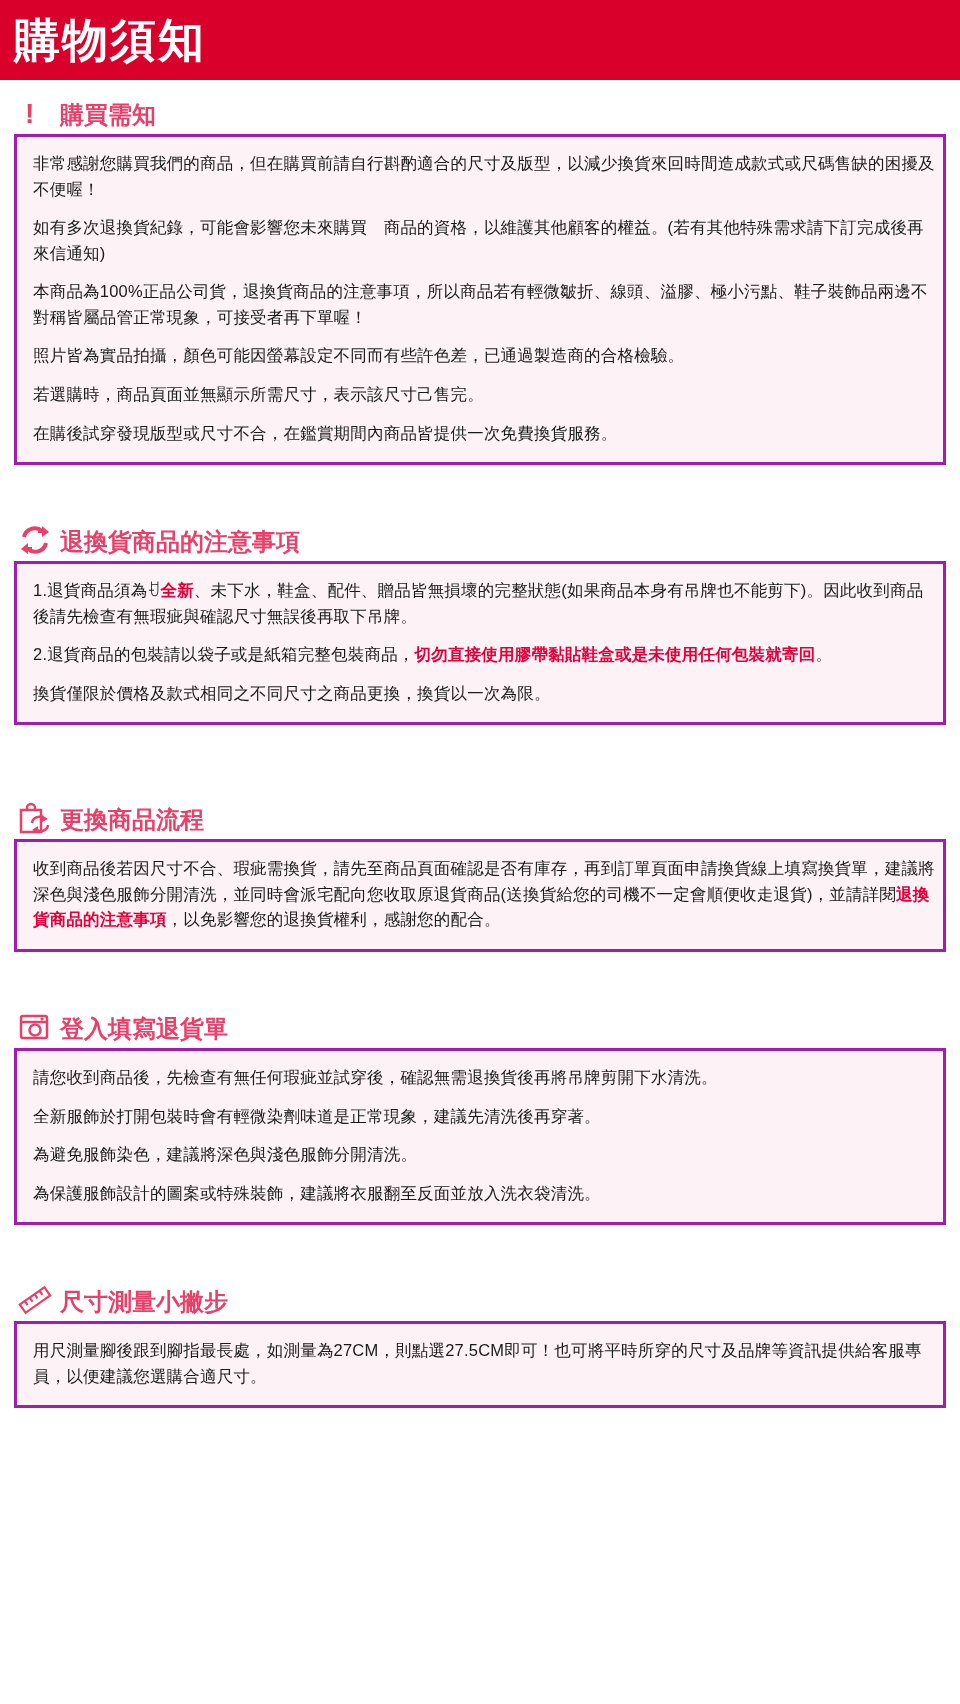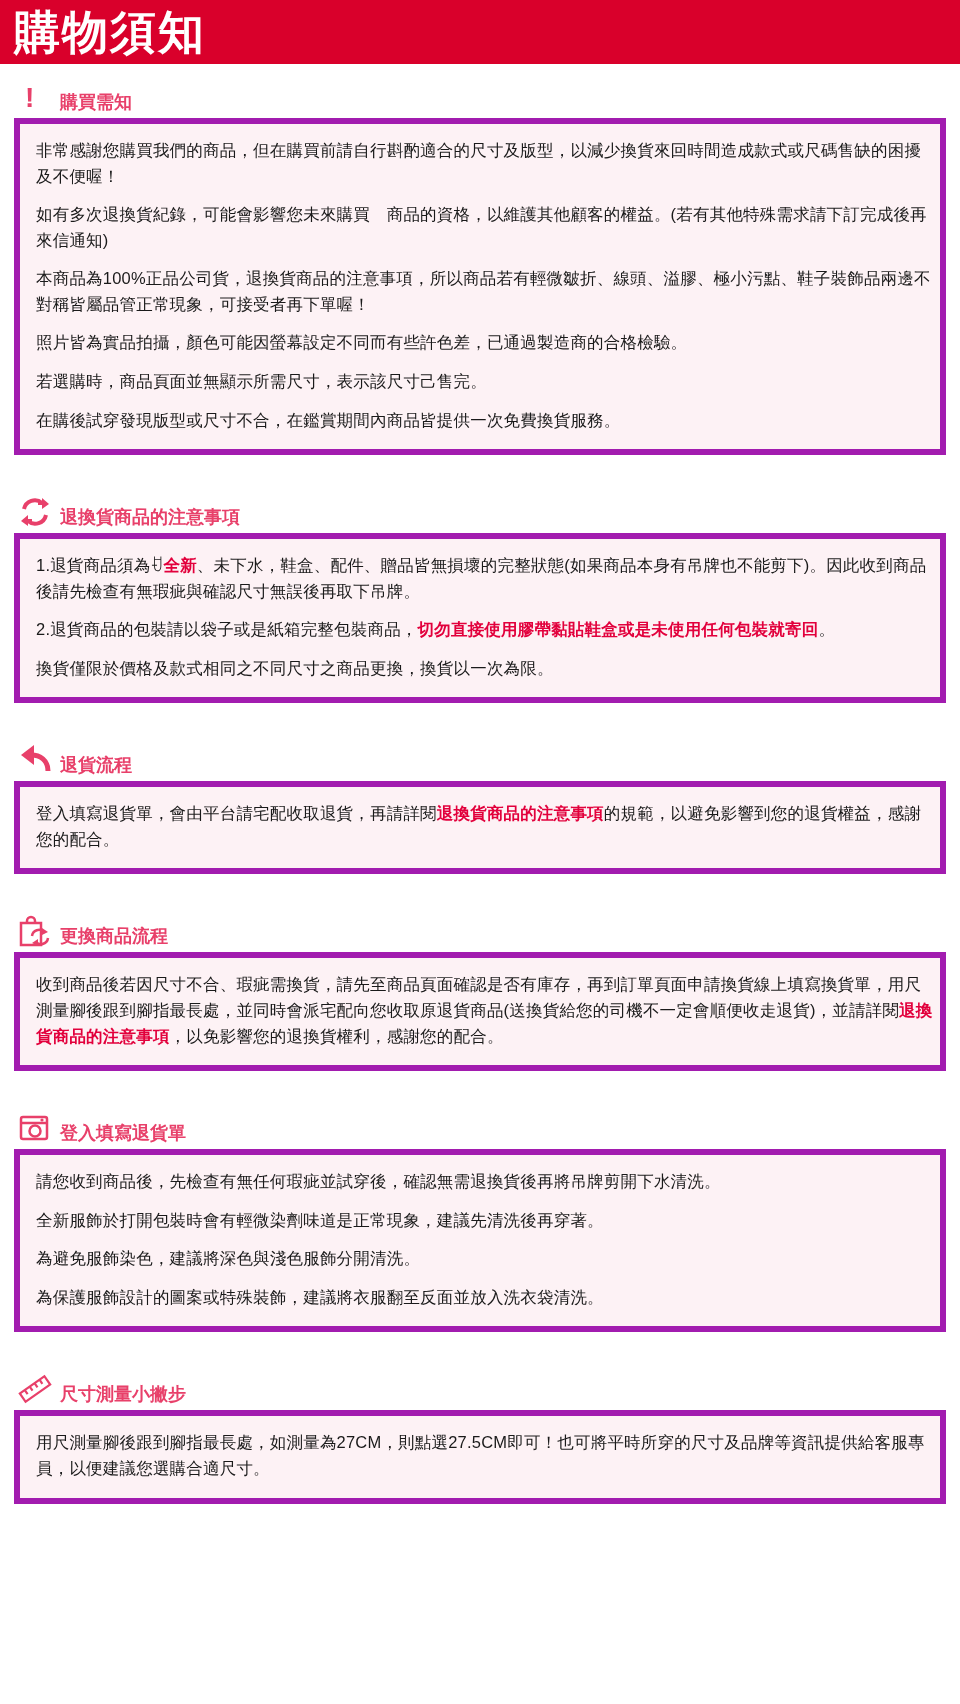--- a/index.html
+++ b/index.html
@@ -14,21 +14,21 @@
     color: #222;
   }
   .page {
     width: 960px;
     position: relative;
   }
 
   
   .banner {
     background: #d9002b;
-    height: 64px;
+    height: 80px;
     display: flex;
     align-items: center;
     padding: 0 14px;
   }
   .banner-title {
     color: #ffffff;
     font-size: 46px;
     font-weight: bold;
     letter-spacing: 2px;
     line-height: 1;
@@ -47,33 +47,33 @@
   }
   .sec-icon {
     width: 34px;
     height: 34px;
     flex: 0 0 34px;
     position: relative;
     display: inline-block;
   }
   .sec-icon svg { display: block; }
   .sec-title {
-    font-size: 18px;
+    font-size: 24px;
     font-weight: bold;
     color: #e8406a;
     line-height: 1;
     margin-bottom: 3px;
   }
 
   
   .box {
-    border: 6px solid #a21caf;
+    border: 3px solid #a21caf;
     background: #fdf2f5;
     padding: 14px 3px 16px 16px;
-    margin-bottom: 6px;
+    margin-bottom: 24px;
   }
   .box p {
     margin: 0 0 13px 0;
     font-size: 16.5px;
     line-height: 1.55;
     color: #1a1a1a;
     letter-spacing: 0.2px;
   }
   .box p:last-child { margin-bottom: 0; }
 
@@ -132,56 +132,40 @@
         <span>2.退貨商品的包裝請以袋子或是紙箱完整包裝商品，</span><span class="hl-red">切勿直接使用膠帶黏貼鞋盒或是未使用任何包裝就寄回</span><span>。</span>
       </p>
       <p>
         <span>換貨僅限於價格及款式相同之不同尺寸之商品更換，換貨以一次為限。</span>
       </p>
     </div>
   </div>
 
   <div class="gap"></div>
 
-  <div class="section">
-    <div class="sec-head">
-      <span class="sec-icon">
-        <svg width="34" height="34" viewBox="0 0 34 34">
-          <path d="M30 28c0-11-8-16-17-16" fill="none" stroke="#e8406a" stroke-width="5"></path>
-          <polygon points="16,2 16,22 3,12" fill="#e8406a"></polygon>
-        </svg>
-      </span>
-      <span class="sec-title">退貨流程</span>
-    </div>
-    <div class="box">
-      <p>
-        <span>登入填寫退貨單，會由平台請宅配收取退貨，再請詳閱</span><span class="hl-red">退換貨商品的注意事項</span><span>的規範，以避免影響到您的退貨權益，感謝您的配合。</span>
-      </p>
-    </div>
-  </div>
 
   <div class="gap"></div>
 
   <div class="section">
     <div class="sec-head">
       <span class="sec-icon">
         <svg width="34" height="34" viewBox="0 0 34 34">
           <rect x="3" y="9" width="20" height="22" fill="none" stroke="#e8406a" stroke-width="2.5"></rect>
           <path d="M9 10V7a4 4 0 0 1 8 0v3" fill="none" stroke="#e8406a" stroke-width="2.5"></path>
           <path d="M14 22a7 7 0 0 1 12-4" fill="none" stroke="#e8406a" stroke-width="2.5"></path>
           <path d="M30 24a7 7 0 0 1-12 4" fill="none" stroke="#e8406a" stroke-width="2.5"></path>
           <polygon points="24,14 30,18 24,21" fill="#e8406a"></polygon>
           <polygon points="20,25 14,29 20,32" fill="#e8406a"></polygon>
         </svg>
       </span>
       <span class="sec-title">更換商品流程</span>
     </div>
     <div class="box">
       <p>
-        <span>收到商品後若因尺寸不合、瑕疵需換貨，請先至商品頁面確認是否有庫存，再到訂單頁面申請換貨線上填寫換貨單，用尺測量腳後跟到腳指最長處，並同時會派宅配向您收取原退貨商品(送換貨給您的司機不一定會順便收走退貨)，並請詳閱</span><span class="hl-red">退換貨商品的注意事項</span><span>，以免影響您的退換貨權利，感謝您的配合。</span>
+        <span>收到商品後若因尺寸不合、瑕疵需換貨，請先至商品頁面確認是否有庫存，再到訂單頁面申請換貨線上填寫換貨單，建議將深色與淺色服飾分開清洗，並同時會派宅配向您收取原退貨商品(送換貨給您的司機不一定會順便收走退貨)，並請詳閱</span><span class="hl-red">退換貨商品的注意事項</span><span>，以免影響您的退換貨權利，感謝您的配合。</span>
       </p>
     </div>
   </div>
 
   <div class="gap"></div>
 
   <div class="section">
     <div class="sec-head">
       <span class="sec-icon">
         <svg width="34" height="34" viewBox="0 0 34 34">

